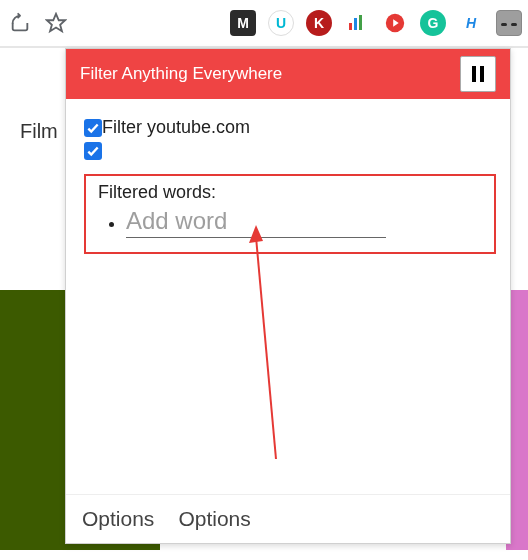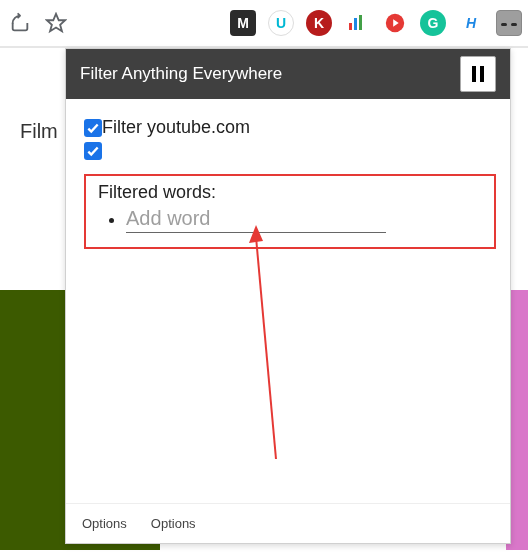--- a/index.html
+++ b/index.html
@@ -58,21 +58,21 @@
   .popup {
     position:absolute;
     top:48px; left:65px;
     width:446px; height:496px;
     background:#fff;
     border:1px solid #d0d0d0;
     box-shadow: 0 2px 6px rgba(0,0,0,.15);
     display:flex; flex-direction:column;
   }
   .popup-header {
-    background:#404040; color:#fff;
+    background:#ef4444; color:#fff;
     height:50px; display:flex; align-items:center;
     padding:0 14px; font-size:17px;
     justify-content:space-between;
   }
   .pause-btn {
     width:36px; height:36px; background:#fff; color:#000;
     display:flex; align-items:center; justify-content:center;
     border:1px solid #aaa; border-radius:2px;
     font-size:18px; font-weight:700;
   }
@@ -93,32 +93,32 @@
   .filtered-box {
     margin-top:14px;
     border:2px solid #e53935;
     padding:6px 12px 14px 12px;
     font-size:18px; color:#222;
   }
   .filtered-box ul { list-style: disc; padding-left: 28px; margin-top:2px;}
   .filtered-box li { }
   .addword-input {
     border:none; border-bottom:1px solid #666;
-    font-size:20px; padding:2px 0; width:260px;
+    font-size:24px; padding:2px 0; width:260px;
     outline:none; color:#333; background:transparent;
   }
   .addword-input::placeholder { color:#9e9e9e; }
   .arrow-svg {
     position:absolute; top:120px; left:80px;
     width:260px; height:260px; pointer-events:none;
   }
   .popup-footer {
     padding:12px 16px;
     display:flex; gap:24px;
-    font-size:13px; color:#444;
+    font-size:21px; color:#444;
     border-top:1px solid #eee;
   }
   .hide-partial { overflow:hidden; }
 </style>
 </head>
 <body>
 
 <div class="toolbar hide-partial">
   <div class="tb-icon">
     <svg viewBox="0 0 24 24" width="22" height="22" fill="none" stroke="#5f6368" stroke-width="2">

